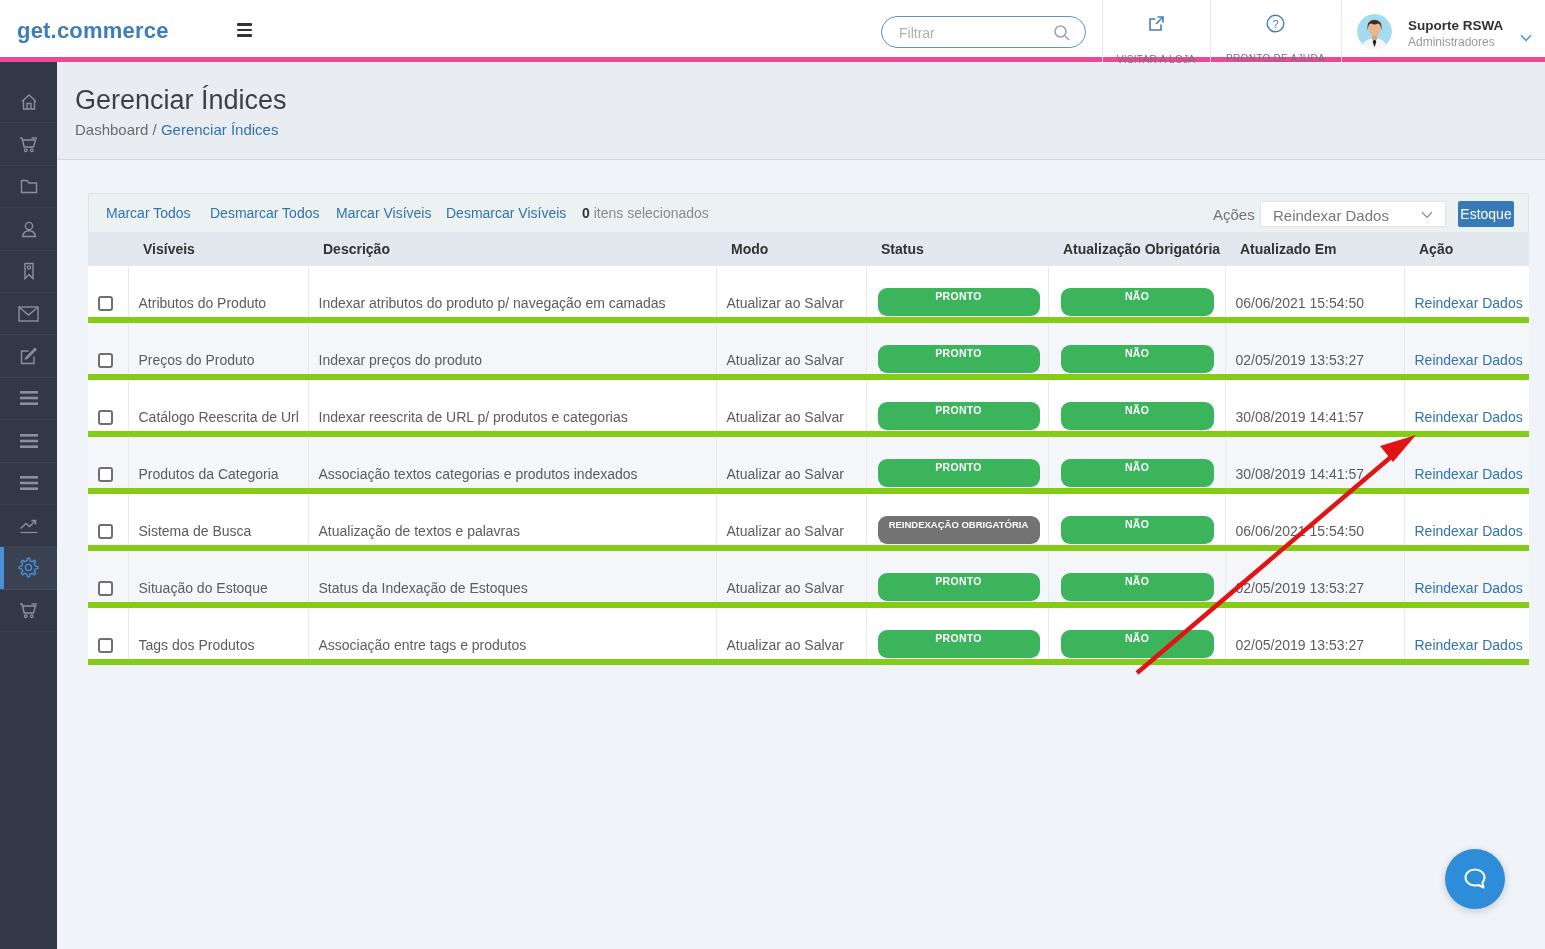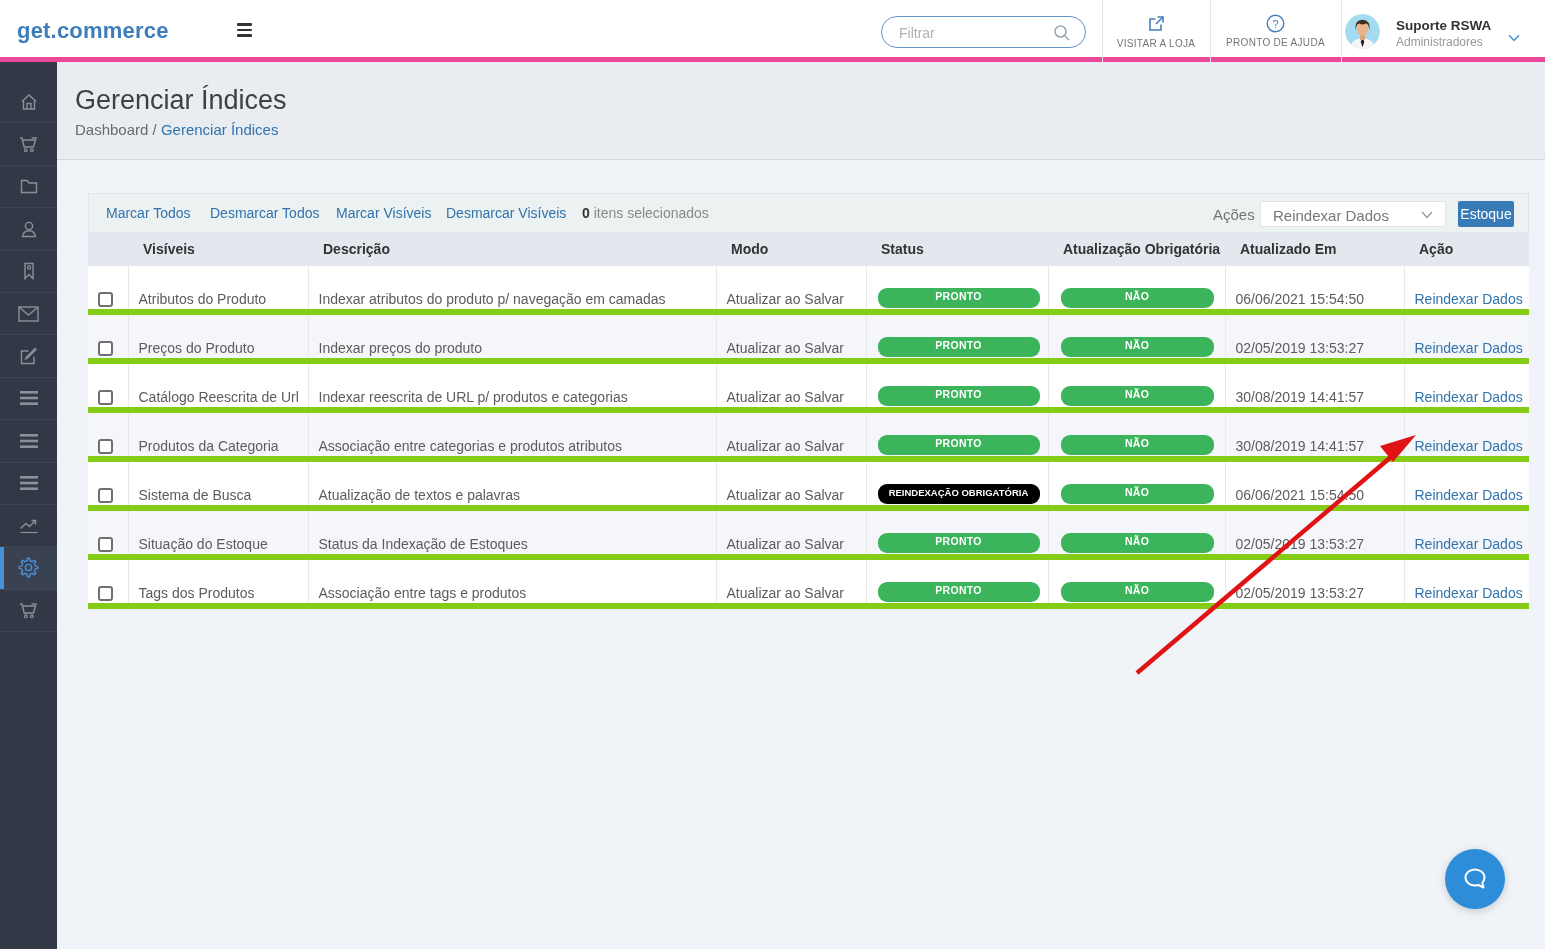--- a/index.html
+++ b/index.html
@@ -11,22 +11,22 @@
   .header { position:absolute; left:0; top:0; width:1545px; height:62px; background:#ffffff; border-bottom:5px solid #ec4899; z-index:30; }
   .logo { position:absolute; left:17px; top:18px; font-size:22px; font-weight:bold; color:#3d7db9; letter-spacing:0.2px; }
   .burger { position:absolute; left:237px; top:23px; width:15px; }
   .burger span { display:block; height:2.5px; background:#333; margin-bottom:3px; border-radius:1px; }
   .search { position:absolute; left:881px; top:16px; width:205px; height:32px; border:1.5px solid #6292c6; border-radius:17px; background:#fff; }
   .search .ph { position:absolute; left:17px; top:8px; font-size:14px; color:#b0b0b0; }
   .search svg { position:absolute; right:14px; top:7px; }
   .hdiv { position:absolute; top:0; width:1px; height:62px; background:#e5e5e5; }
   .hbtn { position:absolute; top:0; height:62px; text-align:center; }
   .hbtn .ic { margin-top:15px; height:17px; }
-  .hbtn .lbl { font-size:10px; color:#70757a; letter-spacing:0.3px; margin-top:6px; }
-  .user { position:absolute; right:13px; top:0; width:204px; height:68px; }
+  .hbtn .lbl { font-size:10px; color:#70757a; letter-spacing:0.3px; margin-top:22px; }
+  .user { position:absolute; right:1px; top:0; width:204px; height:68px; }
   .avatar { position:absolute; left:17px; top:14px; width:35px; height:35px; border-radius:50%; overflow:hidden; }
   .uname { position:absolute; left:68px; top:18px; font-size:13.5px; font-weight:bold; color:#333; }
   .urole { position:absolute; left:68px; top:35px; font-size:12px; color:#999; }
   .uchev { position:absolute; left:180px; top:28px; }
 
   
   .sidebar { position:absolute; left:0; top:62px; width:57px; height:887px; background:#323845; z-index:20; }
   .sitem { position:relative; width:57px; height:42.4px; border-bottom:1px solid rgba(255,255,255,0.05); display:flex; align-items:center; justify-content:center; }
   .sitem svg { display:block; }
   .sitem.active { background:#3a4150; }
@@ -51,23 +51,23 @@
   .toolbar .sel .tx { position:absolute; left:12px; top:5px; font-size:15px; color:#777; }
   .toolbar .sel svg { position:absolute; right:12px; top:9px; }
   .toolbar .send { position:absolute; top:7px; left:1369px; width:56px; height:26px; background:#377ab8; border-radius:2px; color:#fff; font-size:14px; text-align:center; line-height:26px; }
 
   table.grid { border-collapse:collapse; width:1441px; table-layout:fixed; background:#fff; }
   table.grid th { height:34px; background:#e3e7ee; font-size:14px; font-weight:bold; color:#333; text-align:left; padding:0 0 0 15px; white-space:nowrap; overflow:hidden; }
   table.grid td { height:35px; font-size:14px; color:#5c5c5c; padding:23px 0 0 10px; border-right:1px solid #e9e9e9; border-bottom:6px solid #84cc16; white-space:nowrap; overflow:hidden; }
   table.grid td:last-child { border-right:none; }
   table.grid tr.alt td { background:#f4f6f9;margin-top:12px; }
   table.grid .cb { width:15px; height:15px; border:2px solid #6f6f6f; border-radius:3px; background:#fff; margin-left:0px; }
-  .pill { display:block; position:relative; top:-1px; height:20px; border-radius:9px; color:#fff; font-size:10.5px; font-weight:bold; text-align:center; line-height:17px; letter-spacing:0.3px; }
+  .pill { display:block; position:relative; top:-1px; height:28px; border-radius:9px; color:#fff; font-size:10.5px; font-weight:bold; text-align:center; line-height:17px; letter-spacing:0.3px; }
   .pill.green { background:#3cb45c; }
-  .pill.red { background:#000000; letter-spacing:0; font-size:9.5px; }
+  .pill.red { background:#737373; letter-spacing:0; font-size:9.5px; }
   td .pill { width:162px; margin-left:1px; }
   td.ob .pill { width:153px; margin-left:2px; }
   td.act a { color:#3173ad; text-decoration:none; }
 
   
   .arrow { position:absolute; left:0; top:0; z-index:40; pointer-events:none; }
   .chat { position:absolute; left:1445px; top:849px; width:60px; height:60px; border-radius:50%; background:#2d8dd8; box-shadow:0 2px 8px rgba(0,0,0,0.18); z-index:50; display:flex; align-items:center; justify-content:center; }
 </style>
 </head>
 <body>
@@ -162,21 +162,21 @@
               <span class="pill green">NÃO</span>
             </td>
             <td>30/08/2019 14:41:57</td>
             <td class="act"><a href="#">Reindexar Dados</a></td>
       </tr>
       <tr class="alt">
         <td>
               <div class="cb"></div>
             </td>
             <td>Produtos da Categoria</td>
-            <td>Associação entre categorias e produtos atributos</td>
+            <td>Associação textos categorias e produtos indexados</td>
             <td>Atualizar ao Salvar</td>
         <td>
               <span class="pill green">PRONTO</span>
             </td>
             <td class="ob">
               <span class="pill green">NÃO</span>
             </td>
             <td>30/08/2019 14:41:57</td>
             <td class="act"><a href="#">Reindexar Dados</a></td>
       </tr>

